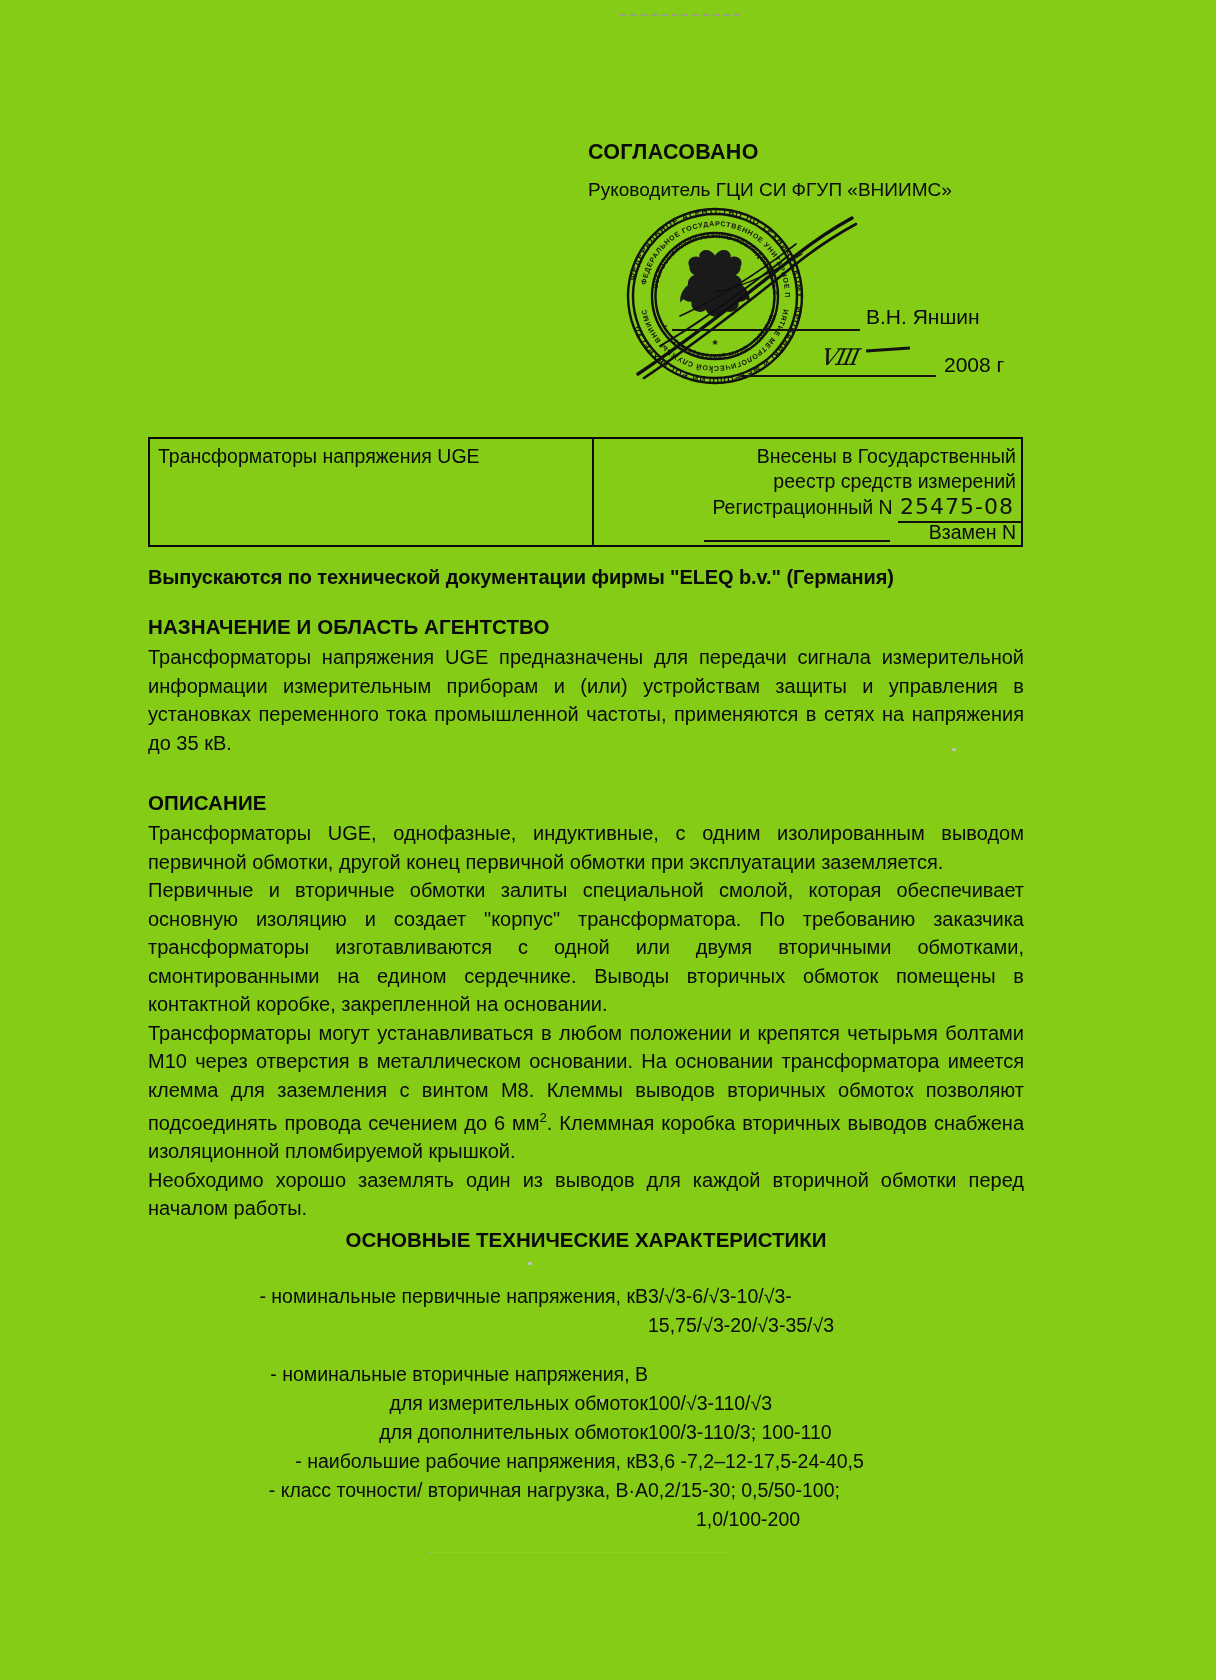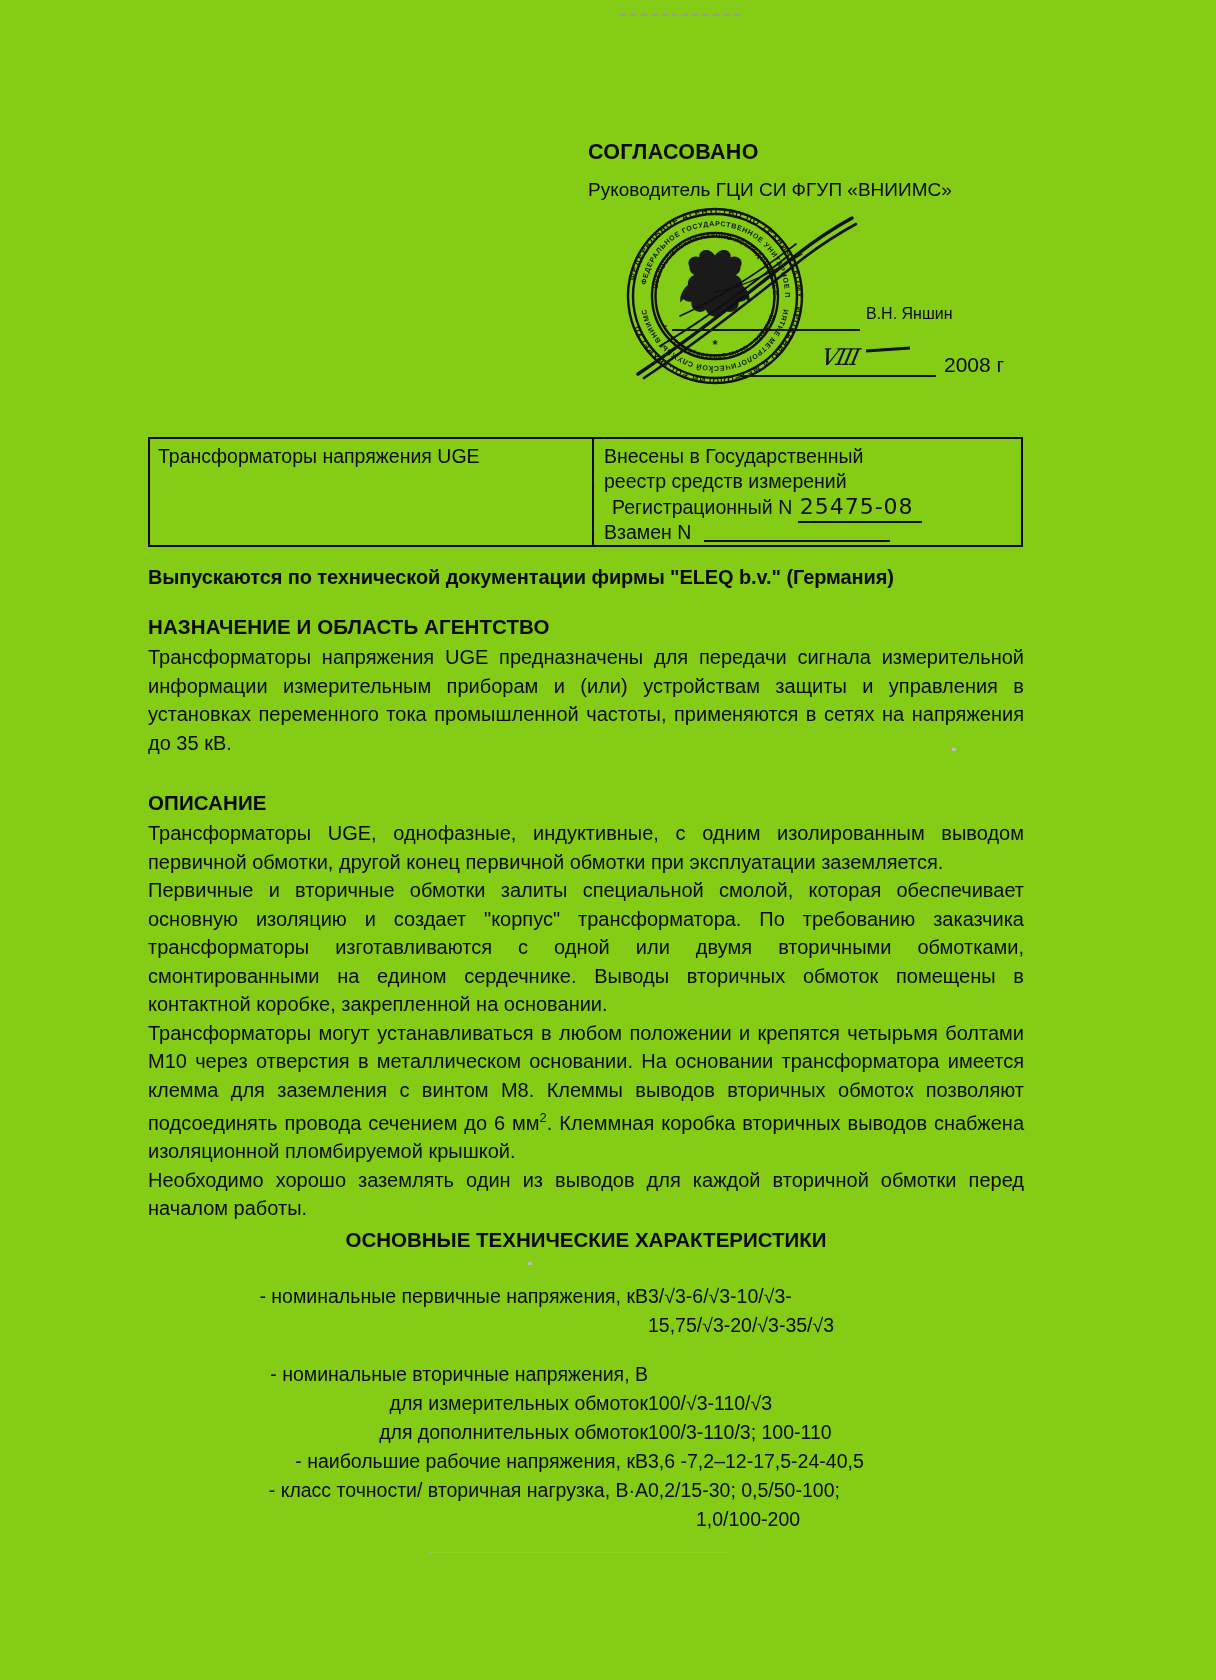--- a/index.html
+++ b/index.html
@@ -58,21 +58,21 @@
   }
   .approval-role {
     font-size: 19px;
     margin-top: 14px;
     white-space: nowrap;
   }
   .sign-name {
     position: absolute;
     top: 305px;
     left: 866px;
-    font-size: 16px;
+    font-size: 21px;
     white-space: nowrap;
   }
   .sign-line {
     position: absolute;
     top: 329px;
     left: 672px;
     width: 188px;
     border-bottom: 2px solid #141414;
   }
   .date-year {
@@ -154,20 +154,21 @@
     font-size: 19.5px;
     line-height: 25px;
   }
   .reg-right {
     position: absolute;
     top: 444px;
     left: 604px;
     width: 412px;
     font-size: 19.5px;
     line-height: 25px;
+    text-align: right;
   }
   .reg-right .ln { display: block; white-space: nowrap; }
   .reg-right .ln.ind { padding-left: 8px; }
   .reg-num-wrap {
     display: inline-block;
     position: relative;
   }
   .reg-num-hand {
     font-family: "DejaVu Sans", sans-serif;
     font-size: 22px;

